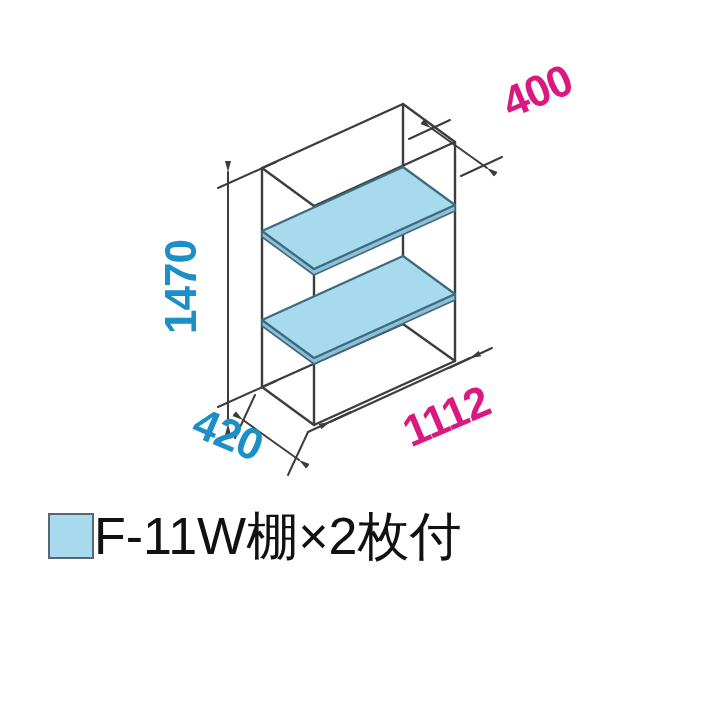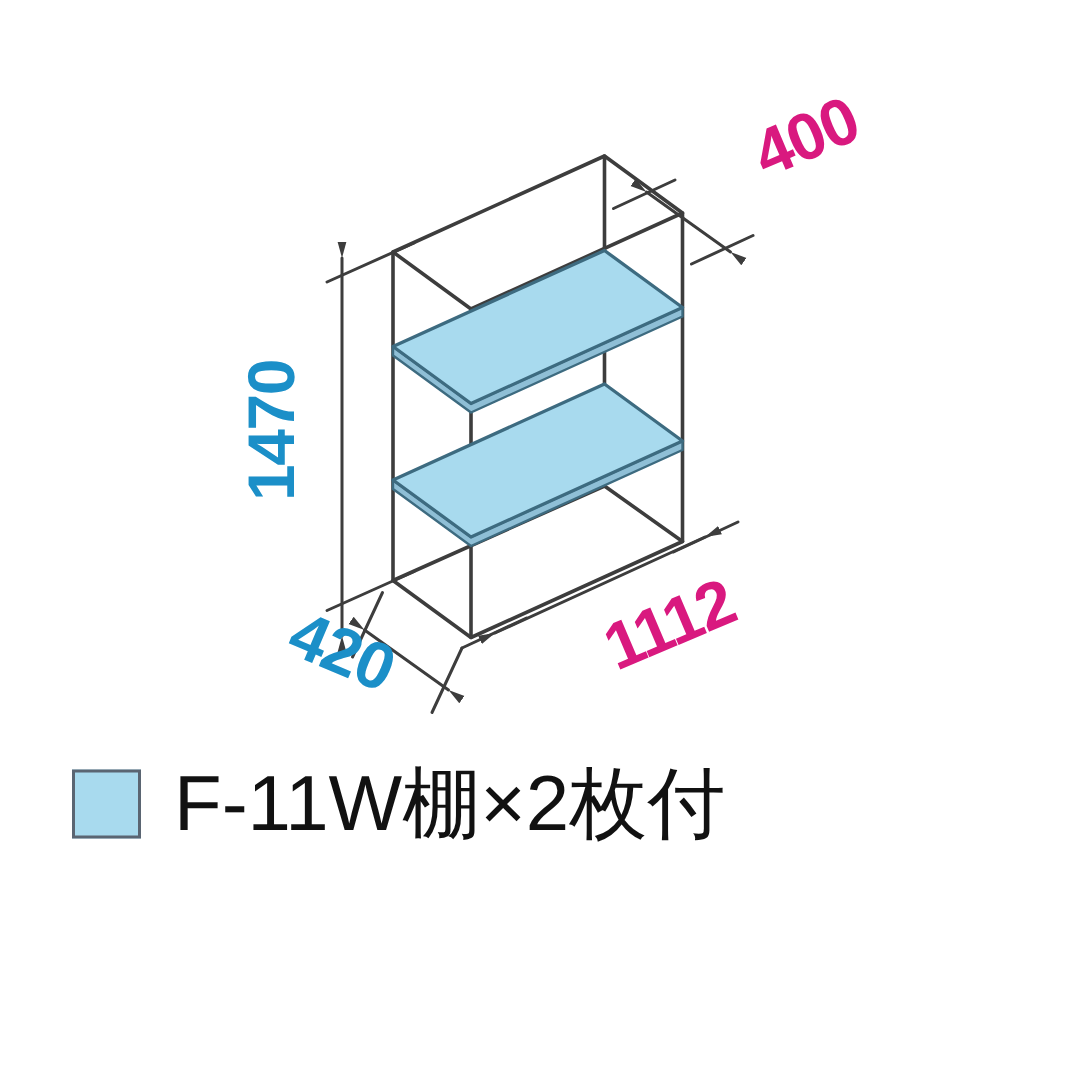--- a/index.html
+++ b/index.html
@@ -36,21 +36,20 @@
   .dim-blue { fill: #1b8fc8; }
   .dim-magenta { fill: #d9197f; }
 
   
   #legend {
     position: absolute;
     left: 48px;
     top: 510px;
     display: flex;
     align-items: center;
-    gap: 22px;
   }
   #legend-swatch {
     width: 46px;
     height: 46px;
     background: #a8daee;
     border: 2px solid #5a6572;
     box-sizing: border-box;
     flex: 0 0 auto;
   }
   #legend-label {

